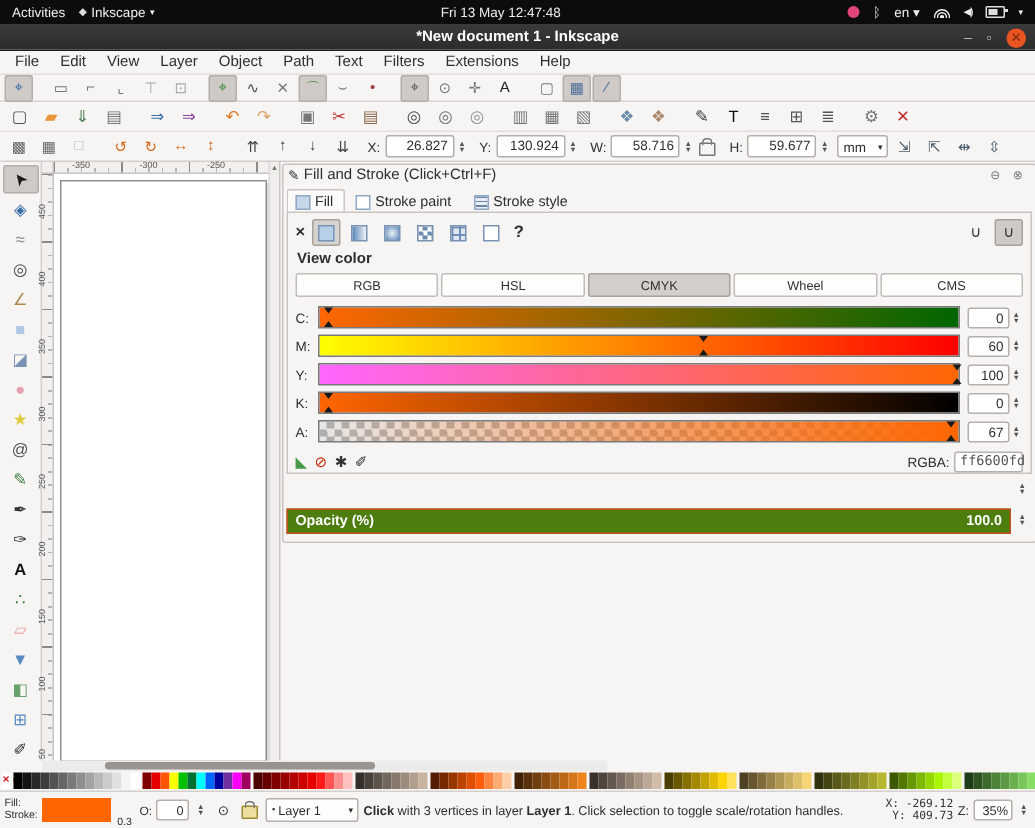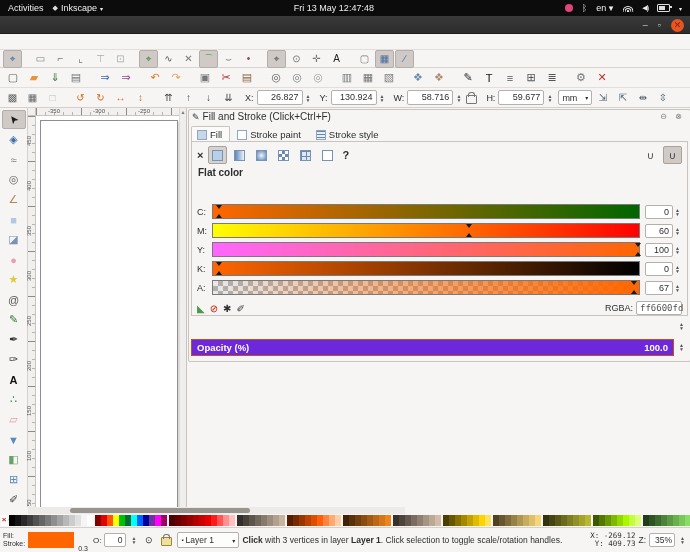--- a/index.html
+++ b/index.html
@@ -185,27 +185,40 @@
         </span>
       <span class="vol">◀)</span>
       <span class="batt">
           <i></i>
         </span>
       <span class="caret">▾</span>
     </div>
   </div>
 
   <div class="abs titlebar">
+    <div class="win-title">*New document 1 - Inkscape</div>
     <div class="win-btns">
       <span class="wb">–</span>
       <span class="wb">▫</span>
       <span class="wb-close">✕</span>
     </div>
   </div>
 
+  <div class="abs menubar" id="menu-bar">
+      <span class="menu-item">File</span>
+      <span class="menu-item">Edit</span>
+      <span class="menu-item">View</span>
+      <span class="menu-item">Layer</span>
+      <span class="menu-item">Object</span>
+      <span class="menu-item">Path</span>
+      <span class="menu-item">Text</span>
+      <span class="menu-item">Filters</span>
+      <span class="menu-item">Extensions</span>
+      <span class="menu-item">Help</span>
+    </div>
 
   <div class="abs snapbar" id="snap-bar">
       <span class="tbtn pressed">
         <span style="color: rgb(58, 110, 165);">⌖</span>
       </span>
       <span class="tbtn gap">
         <span style="color: rgb(119, 119, 119);">▭</span>
       </span>
       <span class="tbtn">
         <span style="color: rgb(119, 119, 119);">⌐</span>
@@ -552,21 +565,28 @@
           </span>
           <span class="ftb ft-swatch">
             <span class="in"></span>
           </span>
           <span class="ft-q">?</span>
         </div>
       <div class="fr-box" id="fill-rules">
           <span class="frb">∪</span>
           <span class="frb pressed">∪</span>
         </div>
-      <div class="flat-label">Flat color</div>
+      <div class="flat-label">View color</div>
+      <div class="modes" id="mode-tabs">
+          <span class="mode">RGB</span>
+          <span class="mode">HSL</span>
+          <span class="mode active">CMYK</span>
+          <span class="mode">Wheel</span>
+          <span class="mode">CMS</span>
+        </div>
       <div class="sliders" id="sliders">
           <div class="srow">
             <span class="slabel">C:</span>
             <div class="sbar" style="background: linear-gradient(to right, rgb(255, 102, 0), rgb(0, 102, 0));">
               <div class="mk mk-t" style="left: calc(0% + 3px);"></div>
               <div class="mk mk-b" style="left: calc(0% + 3px);"></div>
             </div>
             <span class="sval">0</span>
             <span class="spin">
               <span>▲</span>
@@ -632,21 +652,21 @@
           <span class="rgba-field">ff6600fd</span>
         </span>
       </div>
     </div>
 
     <div class="blur-spin spin">
         <span>▲</span>
         <span>▼</span>
       </div>
 
-    <div class="op-row" id="op-row" style="background: #6d28d9;">
+    <div class="op-row" id="op-row" style="background: #4d7c0f;">
       <span>Opacity (%)</span>
       <span>100.0</span>
     </div>
     <div class="op-spin spin">
         <span>▲</span>
         <span>▼</span>
       </div>
   </div>
 
   <div class="abs hscroll">

